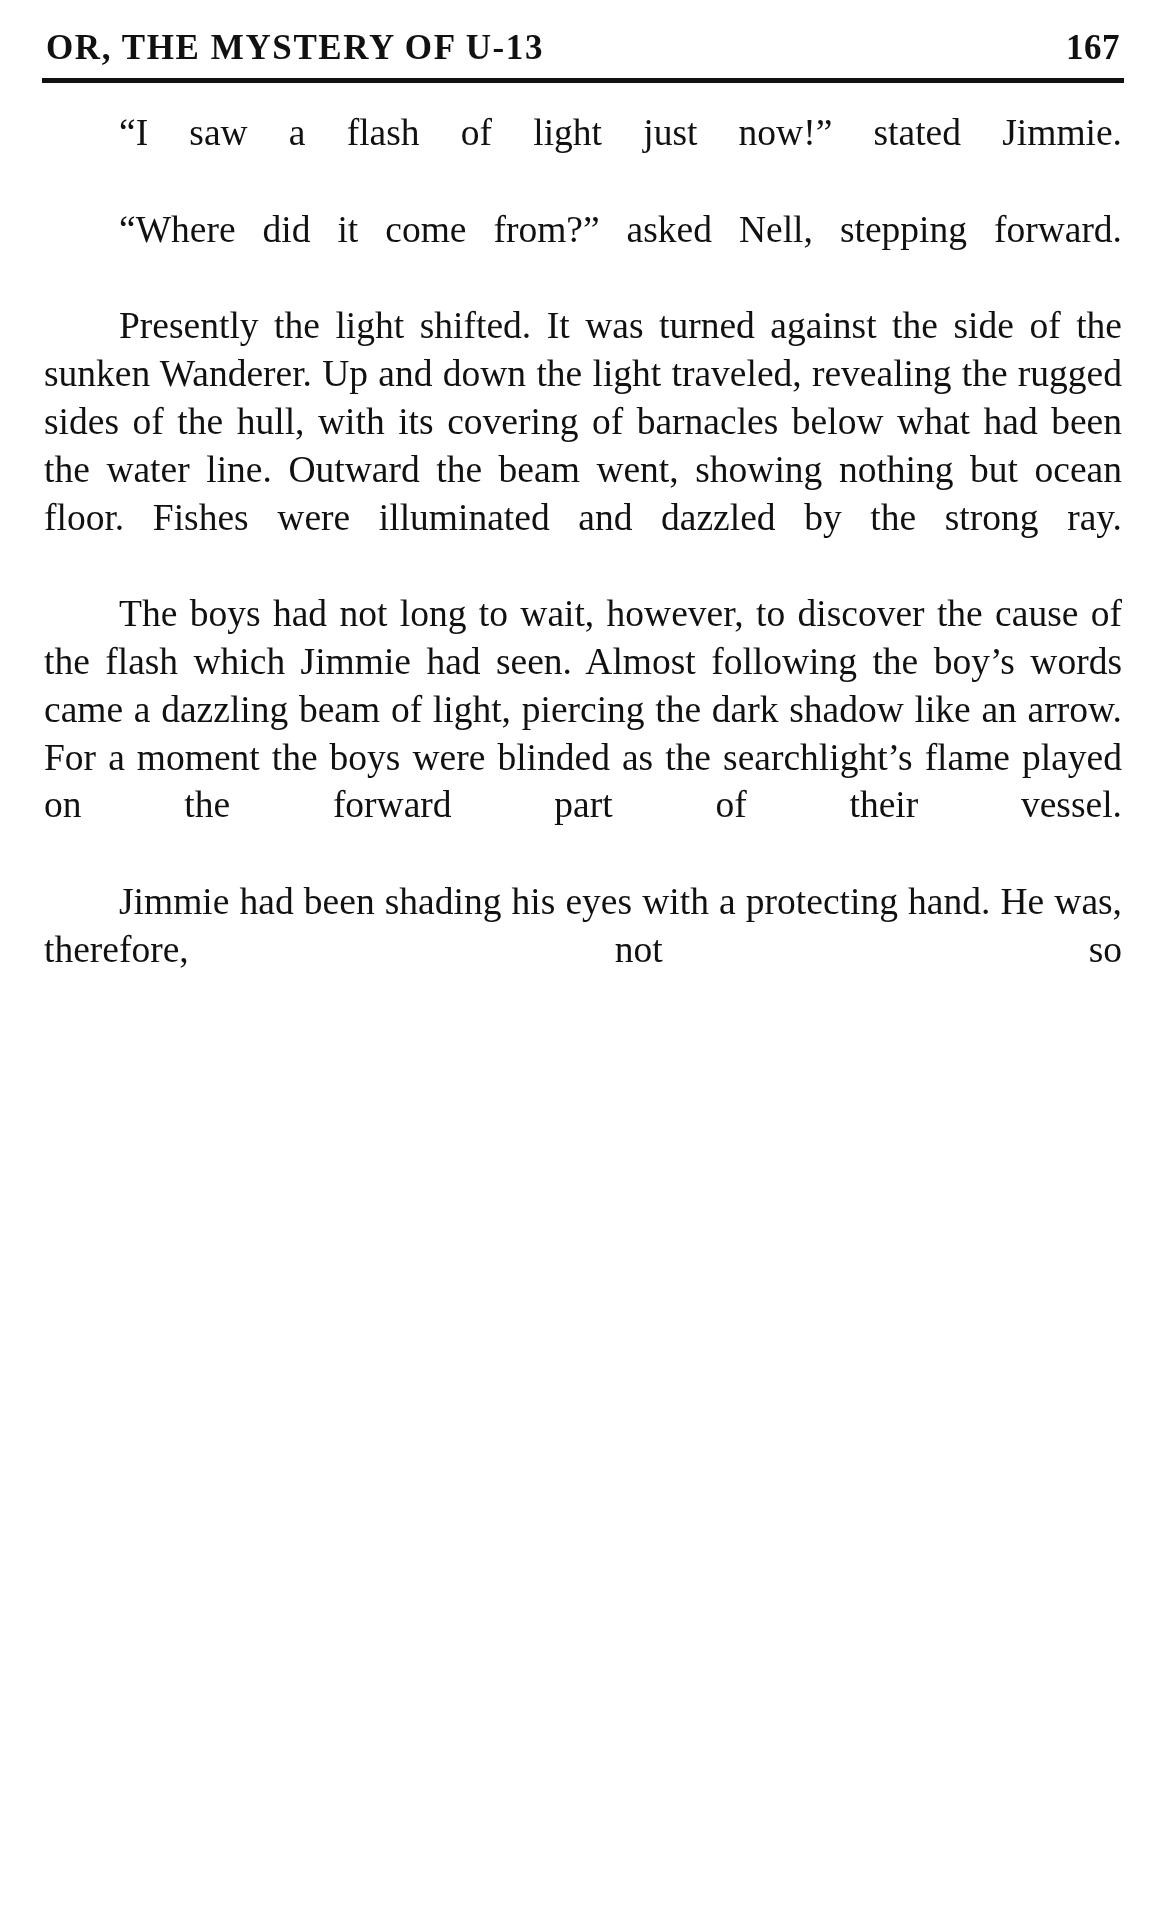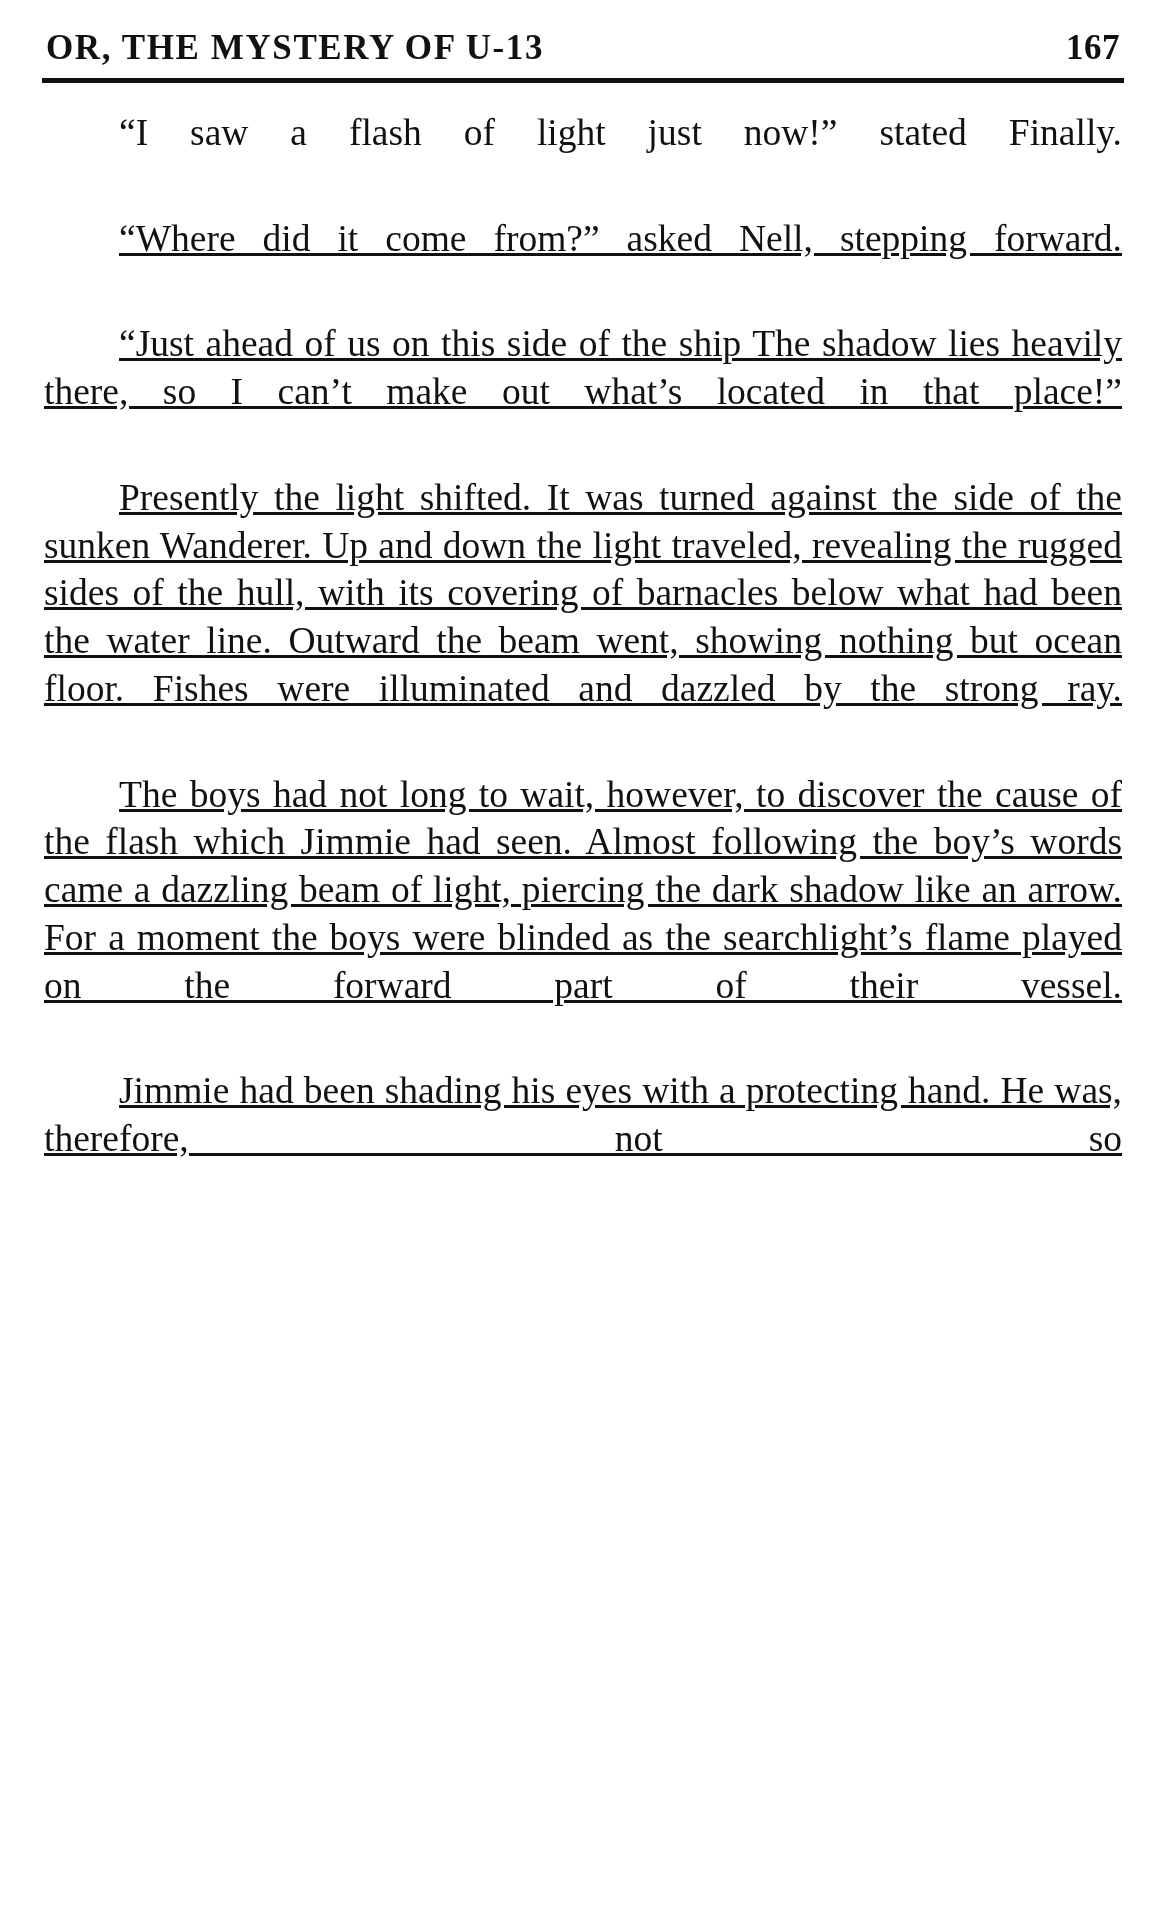--- a/index.html
+++ b/index.html
@@ -59,22 +59,21 @@
     margin: 0 0 0 0;
     font-size: 37.5px;
     line-height: 1.275;
     text-align: justify;
     text-justify: inter-word;
     text-indent: 2.0em;
     hyphens: none;
     word-spacing: 0.02em;
   }
   .body-text p + p {
-    margin-top: 10px;
-    text-decoration: underline;
+    margin-top: 1px;
   }
   
   .body-text p::after {
     content: "";
     display: inline-block;
     width: 100%;
   }
 </style>
 </head>
 <body>
@@ -82,21 +81,20 @@
 <div class="page">
 
   <div class="running-head">
     <div class="head-title">OR, THE MYSTERY OF U-13</div>
     <div class="folio">167</div>
   </div>
 
   <div class="head-rule"></div>
 
   <div class="body-text">
-    <p>“I saw a flash of light just now!” stated Finally.</p>
+    <p>“I saw a flash of light just now!” stated Jimmie.</p>
     <p>“Where did it come from?” asked Nell, stepping forward.</p>
-    <p>“Just ahead of us on this side of the ship The shadow lies heavily there, so I can’t make out what’s located in that place!”</p>
     <p>Presently the light shifted.  It was turned against the side of the sunken Wanderer. Up and down the light traveled, revealing the rugged sides of the hull, with its covering of barnacles below what had been the water line. Outward the beam went, showing nothing but ocean floor.  Fishes were illuminated and dazzled by the strong ray.</p>
     <p>The boys had not long to wait, however, to discover the cause of the flash which Jimmie had seen.  Almost following the boy’s words came a dazzling beam of light, piercing the dark shadow like an arrow.  For a moment the boys were blinded as the searchlight’s flame played on the forward part of their vessel.</p>
     <p>Jimmie had been shading his eyes with a protecting hand.  He was, therefore, not so</p>
   </div>
 
 </div>
 
 </body></html>

